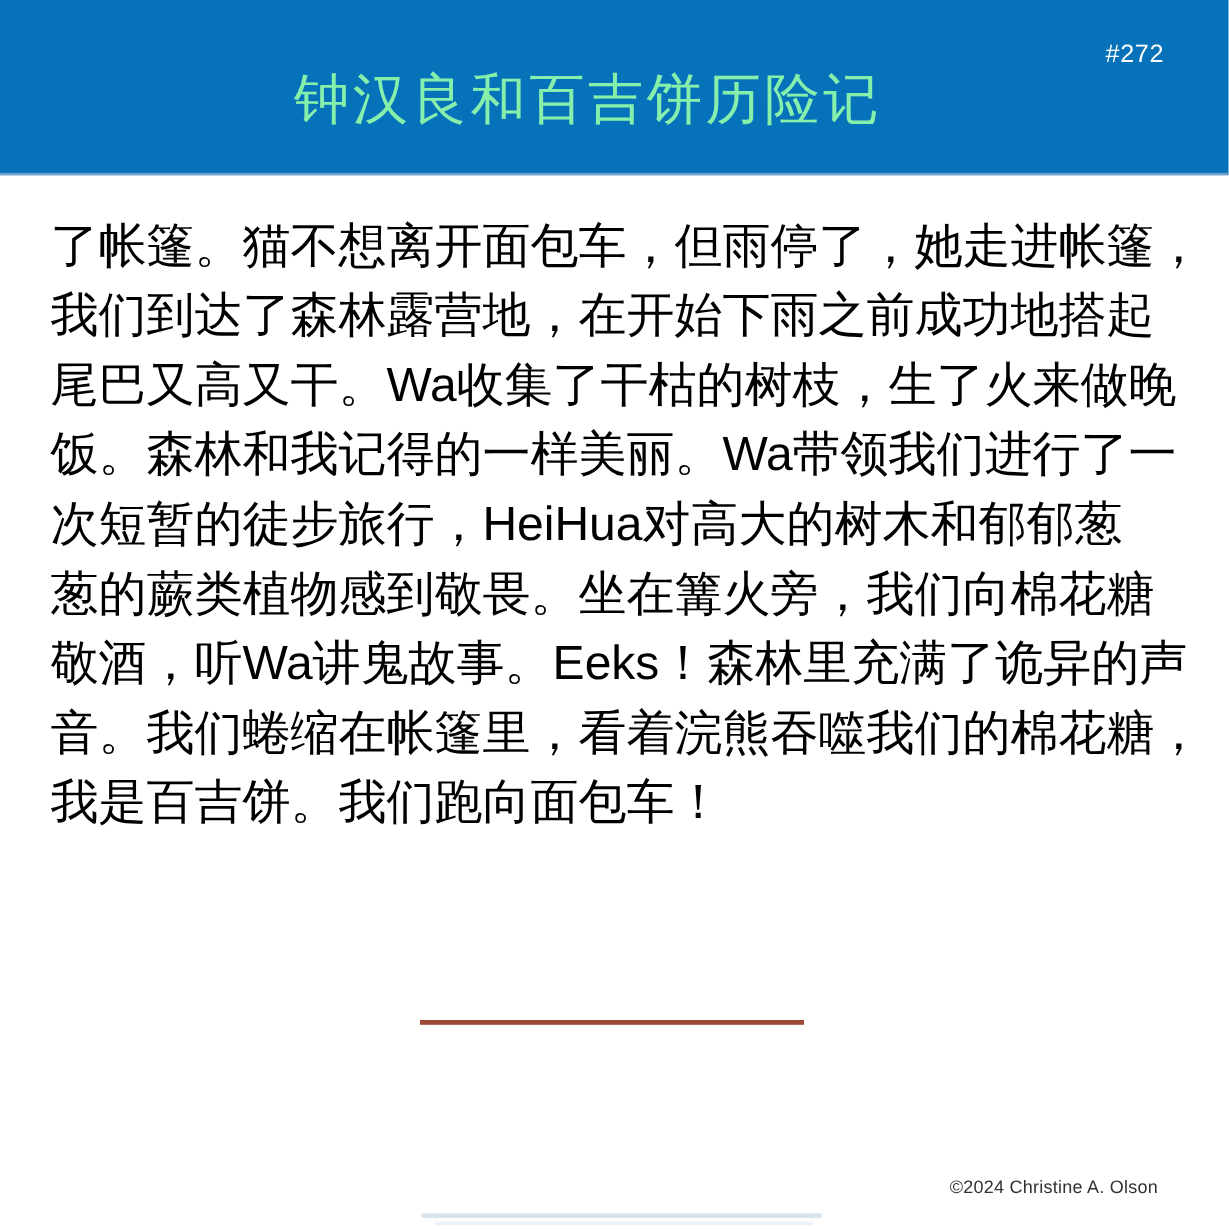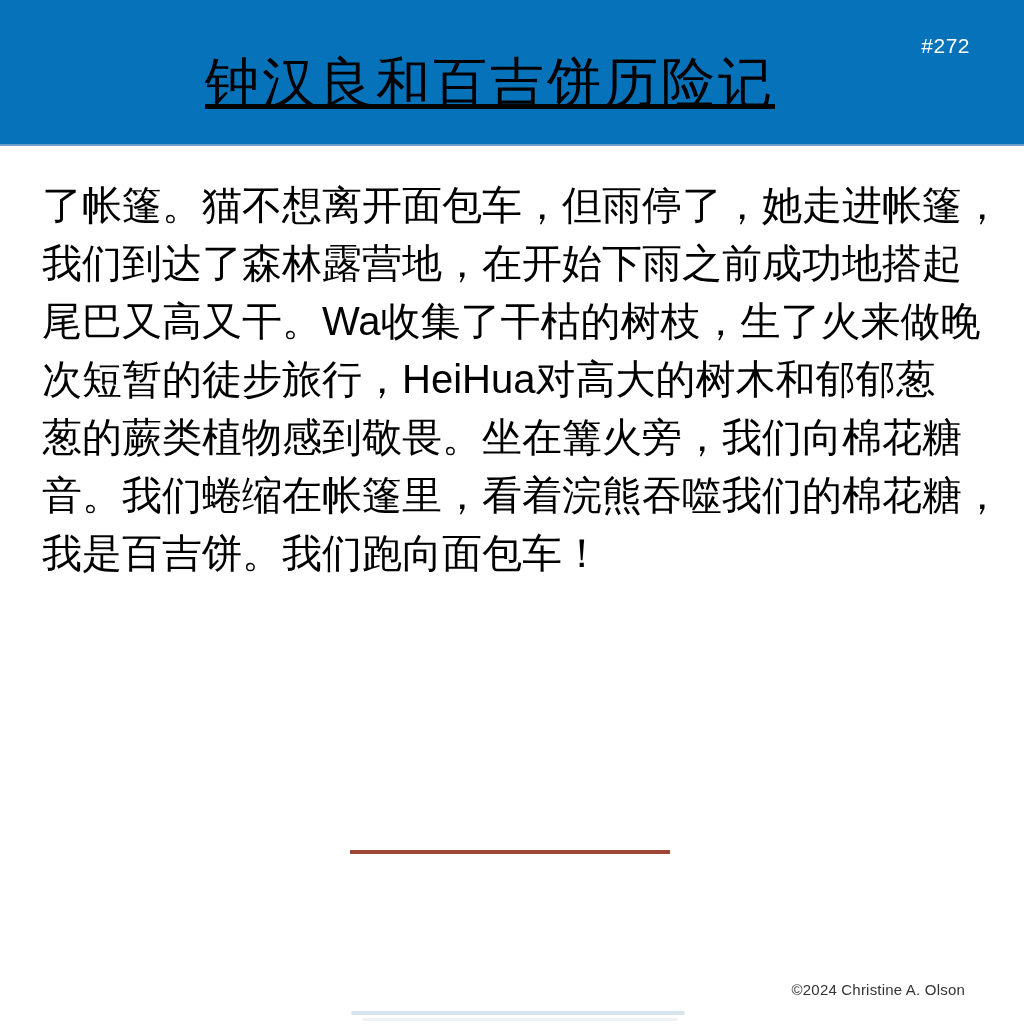--- a/index.html
+++ b/index.html
@@ -18,27 +18,26 @@
     background: #0672BA;
     border-bottom: 2px solid #6FA0CC;
     box-sizing: border-box;
     display: flex;
     align-items: center;
     justify-content: center;
   }
   .title {
     margin: 0;
     margin-top: 22px;
-    color: #000000;
-    font-size: 54px;
+    color: #86efac;
+    font-size: 46px;
     font-weight: 500;
     letter-spacing: 3px;
     transform: translateX(-22px);
     white-space: nowrap;
-    text-decoration: underline;
   }
   .issue {
     position: absolute;
     top: 34px;
     right: 54px;
     color: #ffffff;
     font-size: 21px;
     font-weight: normal;
     letter-spacing: 0.5px;
   }
@@ -96,22 +95,24 @@
 
   <header class="banner">
     <h1 class="title">钟汉良和百吉饼历险记</h1>
     <div class="issue">#272</div>
   </header>
 
   <main class="story">
     <div class="line">了帐篷。猫不想离开面包车，但雨停了，她走进帐篷，</div>
     <div class="line">我们到达了森林露营地，在开始下雨之前成功地搭起</div>
     <div class="line">尾巴又高又干。Wa收集了干枯的树枝，生了火来做晚</div>
+    <div class="line">饭。森林和我记得的一样美丽。Wa带领我们进行了一</div>
     <div class="line">次短暂的徒步旅行，HeiHua对高大的树木和郁郁葱</div>
     <div class="line">葱的蕨类植物感到敬畏。坐在篝火旁，我们向棉花糖</div>
+    <div class="line">敬酒，听Wa讲鬼故事。Eeks！森林里充满了诡异的声</div>
     <div class="line">音。我们蜷缩在帐篷里，看着浣熊吞噬我们的棉花糖，</div>
     <div class="line">我是百吉饼。我们跑向面包车！</div>
   </main>
 
   <div class="divider"></div>
 
 
   <div class="copyright">©2024 Christine A. Olson</div>
 
   <div class="bottom-bar bar1"></div>

